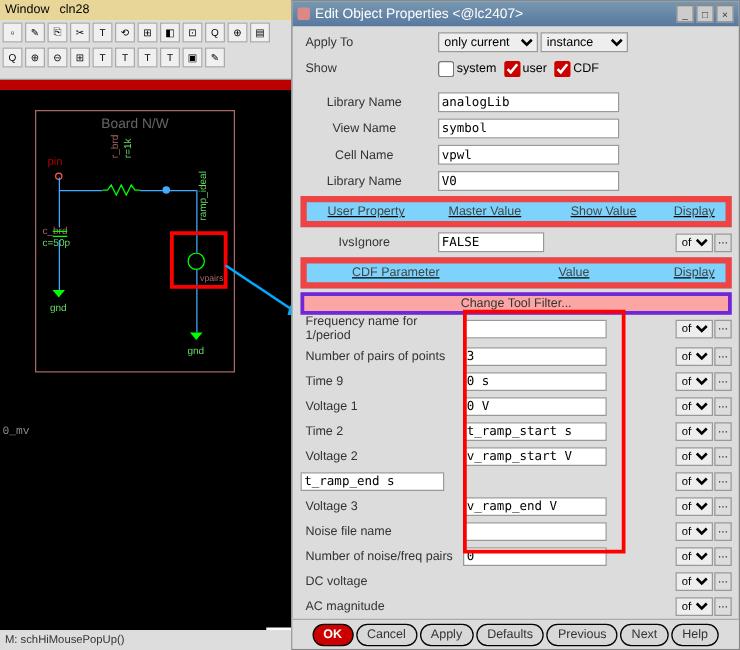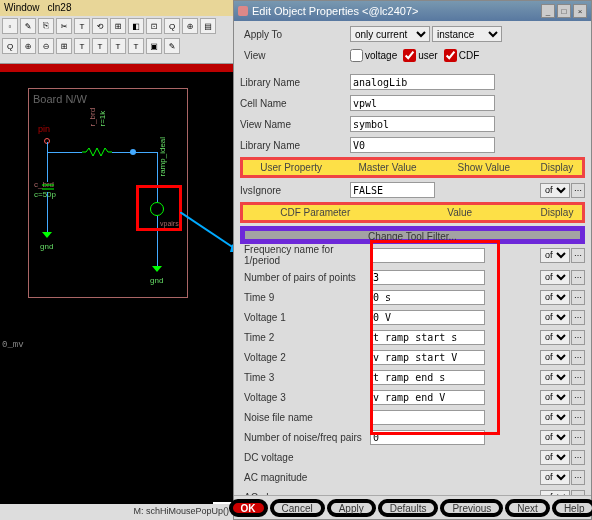--- a/index.html
+++ b/index.html
@@ -6,59 +6,59 @@
 body { background: #fff; width: 592px; height: 520px; overflow: hidden; position: relative; font-size: 10px; }
 
 .bg-window { position: absolute; top: 0; left: 0; width: 213px; height: 520px; background: #000; }
 .bg-menubar { position: absolute; top: 0; left: 0; width: 233px; height: 16px; background: #e8d698; color: #000; font-size: 10px; padding: 2px 4px; display: flex; gap: 8px; }
 .bg-toolbar { position: absolute; top: 16px; left: 0; width: 233px; height: 48px; background: #ddd; border-bottom: 1px solid #999; }
 .tb-row { display: flex; gap: 2px; padding: 2px; }
 .tb-btn { width: 16px; height: 16px; background: #f0f0f0; border: 1px solid #aaa; font-size: 8px; display: flex; align-items: center; justify-content: center; }
 .red-strip { position: absolute; top: 64px; left: 0; width: 233px; height: 8px; background: #b00; }
 .schematic { position: absolute; top: 72px; left: 0; width: 233px; height: 430px; background: #000; }
 .board-box { position: absolute; top: 16px; left: 28px; width: 160px; height: 210px; border: 1px solid #a66; }
-.board-title { color: #666; font-size: 11px; text-align: left; padding: 4px; }
+.board-title { color: #666; font-size: 11px; text-align: center; padding: 4px; }
 .pin-label { position: absolute; color: #a00; font-size: 9px; }
 .comp-label { position: absolute; color: #a66; font-size: 8px; }
 .green-label { position: absolute; color: #6d6; font-size: 8px; }
 .red-highlight { position: absolute; border: 3px solid #f00; }
 .wire-h { position: absolute; height: 1px; background: #4af; }
 .wire-v { position: absolute; width: 1px; background: #4af; }
 .node { position: absolute; width: 6px; height: 6px; border-radius: 50%; background: #4af; }
 .gnd-tri { position: absolute; width: 0; height: 0; border-left: 5px solid transparent; border-right: 5px solid transparent; border-top: 6px solid #0f0; }
 .res-sym { position: absolute; width: 30px; height: 10px; }
 .res-zig { stroke: #0f0; stroke-width: 1; fill: none; }
 .cap-sym { position: absolute; }
 .vsrc { position: absolute; width: 14px; height: 14px; border: 1px solid #0f0; border-radius: 50%; }
-.status-bar { position: absolute; bottom: 0; left: 0; width: 233px; height: 16px; background: #ddd; color: #333; font-size: 9px; padding: 2px 4px; text-align: right; }
+.status-bar { position: absolute; bottom: 0; left: 0; width: 233px; height: 16px; background: #ddd; color: #333; font-size: 9px; padding: 2px 4px; }
 .axis-label { position: absolute; color: #888; font-size: 9px; font-family: Liberation Mono, monospace; }
 
 .dialog { position: absolute; top: 0; left: 233px; width: 359px; height: 520px; background: #dcdcdc; border: 1px solid #888; display: flex; flex-direction: column; }
 .titlebar { height: 20px; background: linear-gradient(#7898b0, #5878a0); color: #fff; display: flex; align-items: center; padding: 0 4px; font-size: 11px; }
 .titlebar .spacer { flex: 1; }
 .win-btn { width: 14px; height: 14px; background: #ccc; margin-left: 2px; border: 1px solid #888; font-size: 8px; display: flex; align-items: center; justify-content: center; color: #333; }
 .form-area { flex: 1; overflow-y: auto; padding: 4px 6px; }
 .row { display: flex; align-items: center; margin-bottom: 3px; min-height: 18px; }
-.lbl { width: 110px; text-align: left; padding-right: 8px; color: #333; font-size: 10px; }
+.lbl { width: 110px; text-align: center; padding-right: 8px; color: #333; font-size: 10px; }
 .lbl-left { width: 110px; padding-left: 4px; color: #333; font-size: 10px; }
 .inp { width: 145px; height: 16px; border: 1px solid #999; background: #fff; font-size: 10px; padding: 0 2px; font-family: monospace; }
 .sel { height: 16px; border: 1px solid #999; background: #eee; font-size: 10px; }
 .chk { margin-right: 2px; }
 .chk-red { accent-color: #c00; }
-.section-row { display: flex; background: #fde047; border: 3px solid #ef4444; margin: 3px 0; font-size: 10px; }
+.section-row { display: flex; background: #7dd3fc; border: 5px solid #ef4444; margin: 3px 0; font-size: 10px; text-decoration: underline; }
 .section-cell { flex: 1; text-align: center; padding: 2px; color: #444; }
-.tool-btn { width: 100%; height: 18px; background: #a3a3a3; border: 5px solid #6d28d9; font-size: 10px; color: #333; }
+.tool-btn { width: 100%; height: 18px; background: #fca5a5; border: 3px solid #6d28d9; font-size: 10px; color: #333; }
 .param-row { display: flex; align-items: center; margin-bottom: 2px; min-height: 18px; }
 .param-lbl { width: 130px; padding-left: 4px; color: #333; font-size: 10px; }
 .param-inp { width: 115px; height: 15px; border: 1px solid #999; background: #fff; font-size: 10px; padding: 0 2px; font-family: monospace; }
 .disp-sel { width: 30px; height: 15px; border: 1px solid #999; background: #eee; font-size: 9px; margin-left: 4px; }
 .ellipsis-btn { width: 14px; height: 15px; background: #ddd; border: 1px solid #999; font-size: 8px; margin-left: 1px; }
 .red-box-overlay { position: absolute; border: 3px solid #f00; pointer-events: none; }
 .btn-bar { height: 24px; background: #dcdcdc; border-top: 1px solid #aaa; display: flex; align-items: center; justify-content: center; gap: 2px; padding: 0 4px; }
-.dlg-btn { height: 18px; padding: 0 8px; background: #d8d8d8; border: 4px solid #000000; border-radius: 9px; font-size: 10px; color: #333; }
+.dlg-btn { height: 18px; padding: 0 8px; background: #d8d8d8; border: 1px solid #000000; border-radius: 9px; font-size: 10px; color: #333; }
 .dlg-btn.ok { background: #c00; color: #fff; font-weight: bold; }
 .arrow-line { position: absolute; pointer-events: none; }
 </style>
 </head>
 <body>
 
 <div class="bg-window">
   <div class="bg-menubar">
     <span>Window</span>
     <span>cln28</span>
@@ -148,41 +148,41 @@
     <div class="win-btn">×</div>
   </div>
 
   <div class="form-area">
     <div class="row">
       <div class="lbl-left">Apply To</div>
       <select class="sel" style="width:80px"><option>only current</option></select>
       <select class="sel" style="width:70px;margin-left:2px"><option>instance</option></select>
     </div>
     <div class="row">
-      <div class="lbl-left">View</div>
+      <div class="lbl-left">Show</div>
       <input type="checkbox" class="chk" style="">
-      <span>voltage</span>
+      <span>system</span>
       <input type="checkbox" class="chk chk-red" checked="" style="margin-left: 6px;">
       <span>user</span>
       <input type="checkbox" class="chk chk-red" checked="" style="margin-left: 6px;">
       <span>CDF</span>
     </div>
 
     <div style="height:6px"></div>
     <div class="row">
         <div class="lbl">Library Name</div>
         <input class="inp" value="analogLib" style="">
       </div>
     <div class="row">
+        <div class="lbl">View Name</div>
+        <input class="inp" value="symbol" style="">
+      </div>
+    <div class="row">
         <div class="lbl">Cell Name</div>
         <input class="inp" value="vpwl" style="">
-      </div>
-    <div class="row">
-        <div class="lbl">View Name</div>
-        <input class="inp" value="symbol" style="">
       </div>
     <div class="row">
         <div class="lbl">Library Name</div>
         <input class="inp" value="V0" style="">
       </div>
 
     <div class="section-row">
       <div class="section-cell">User Property</div>
       <div class="section-cell">Master Value</div>
       <div class="section-cell">Show Value</div>
@@ -241,21 +241,20 @@
             <button class="ellipsis-btn">⋯</button>
           </div>
           <div class="param-row">
             <div class="param-lbl">Voltage 2</div>
             <input class="param-inp" value="v_ramp_start V" style="">
             <div style="flex:1"></div>
             <select class="disp-sel"><option>off</option></select>
             <button class="ellipsis-btn">⋯</button>
           </div>
           <div class="param-row">
-            <div class="param-lbl">Time 3</div>
             <input class="param-inp" value="t_ramp_end s" style="">
             <div style="flex:1"></div>
             <select class="disp-sel"><option>off</option></select>
             <button class="ellipsis-btn">⋯</button>
           </div>
           <div class="param-row">
             <div class="param-lbl">Voltage 3</div>
             <input class="param-inp" value="v_ramp_end V" style="">
             <div style="flex:1"></div>
             <select class="disp-sel"><option>off</option></select>

